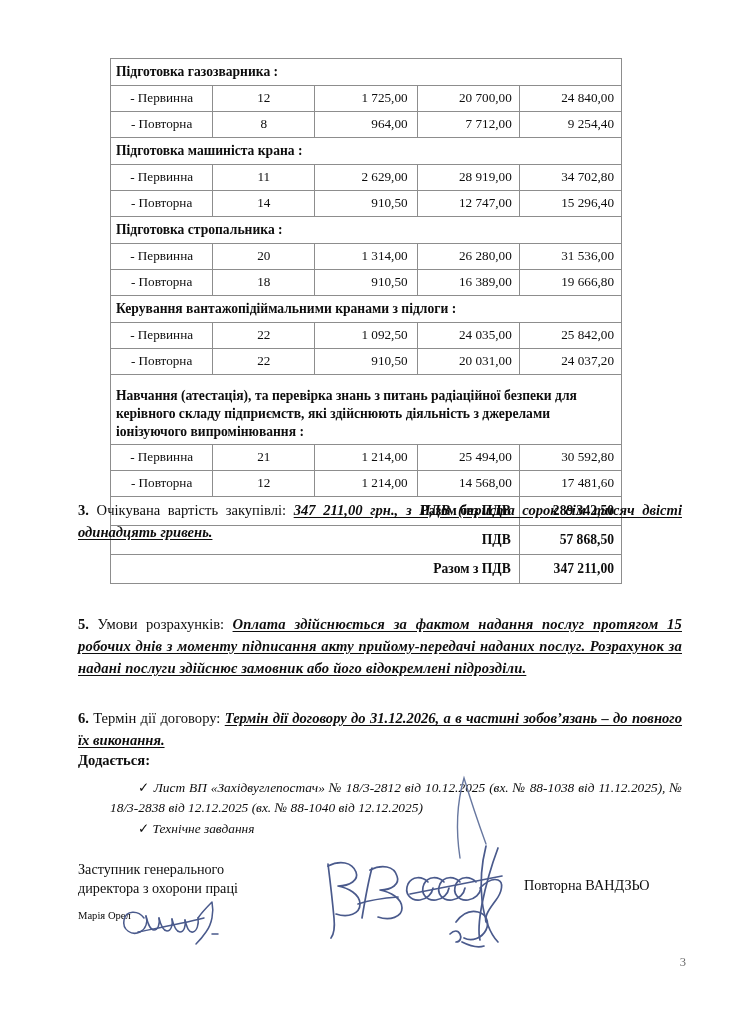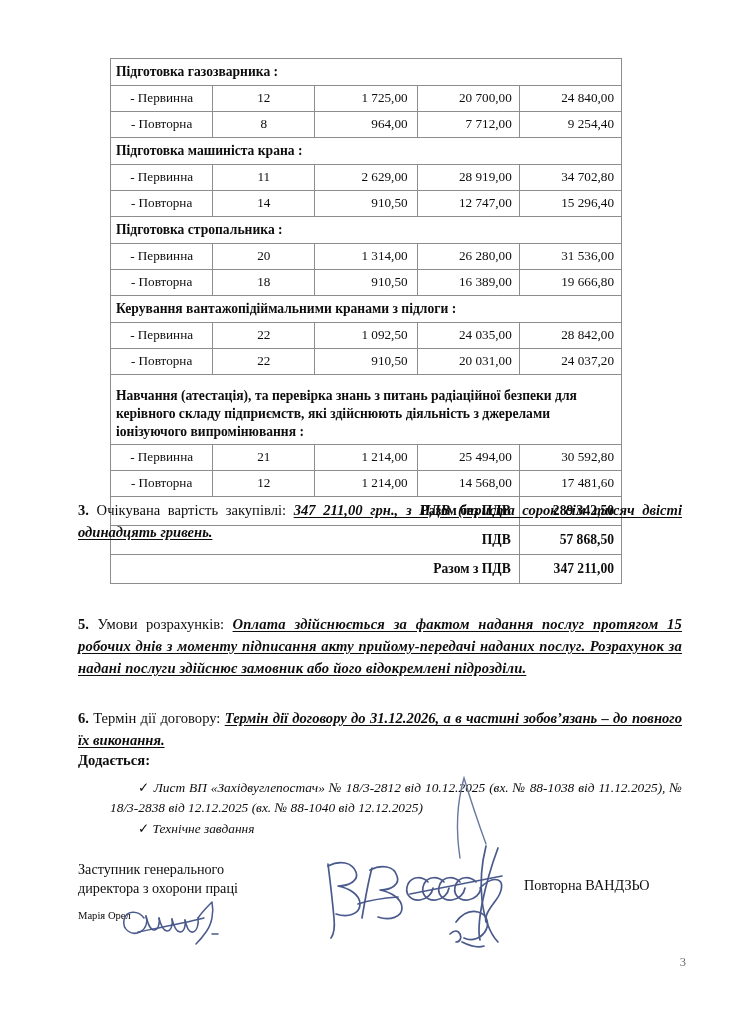--- a/index.html
+++ b/index.html
@@ -220,21 +220,21 @@
       </tr>
 
       <tr class="group-row">
         <td colspan="5">Керування вантажопідіймальними кранами з підлоги  :</td>
       </tr>
       <tr>
         <td class="col-name">- Первинна</td>
         <td class="col-qty">22</td>
         <td class="col-price">1 092,50</td>
         <td class="col-sum">24 035,00</td>
-        <td class="col-total">28 842,00</td>
+        <td class="col-total">25 842,00</td>
       </tr>
       <tr>
         <td class="col-name">- Повторна</td>
         <td class="col-qty">22</td>
         <td class="col-price">910,50</td>
         <td class="col-sum">20 031,00</td>
         <td class="col-total">24 037,20</td>
       </tr>
 
       <tr class="group-row multiline">

